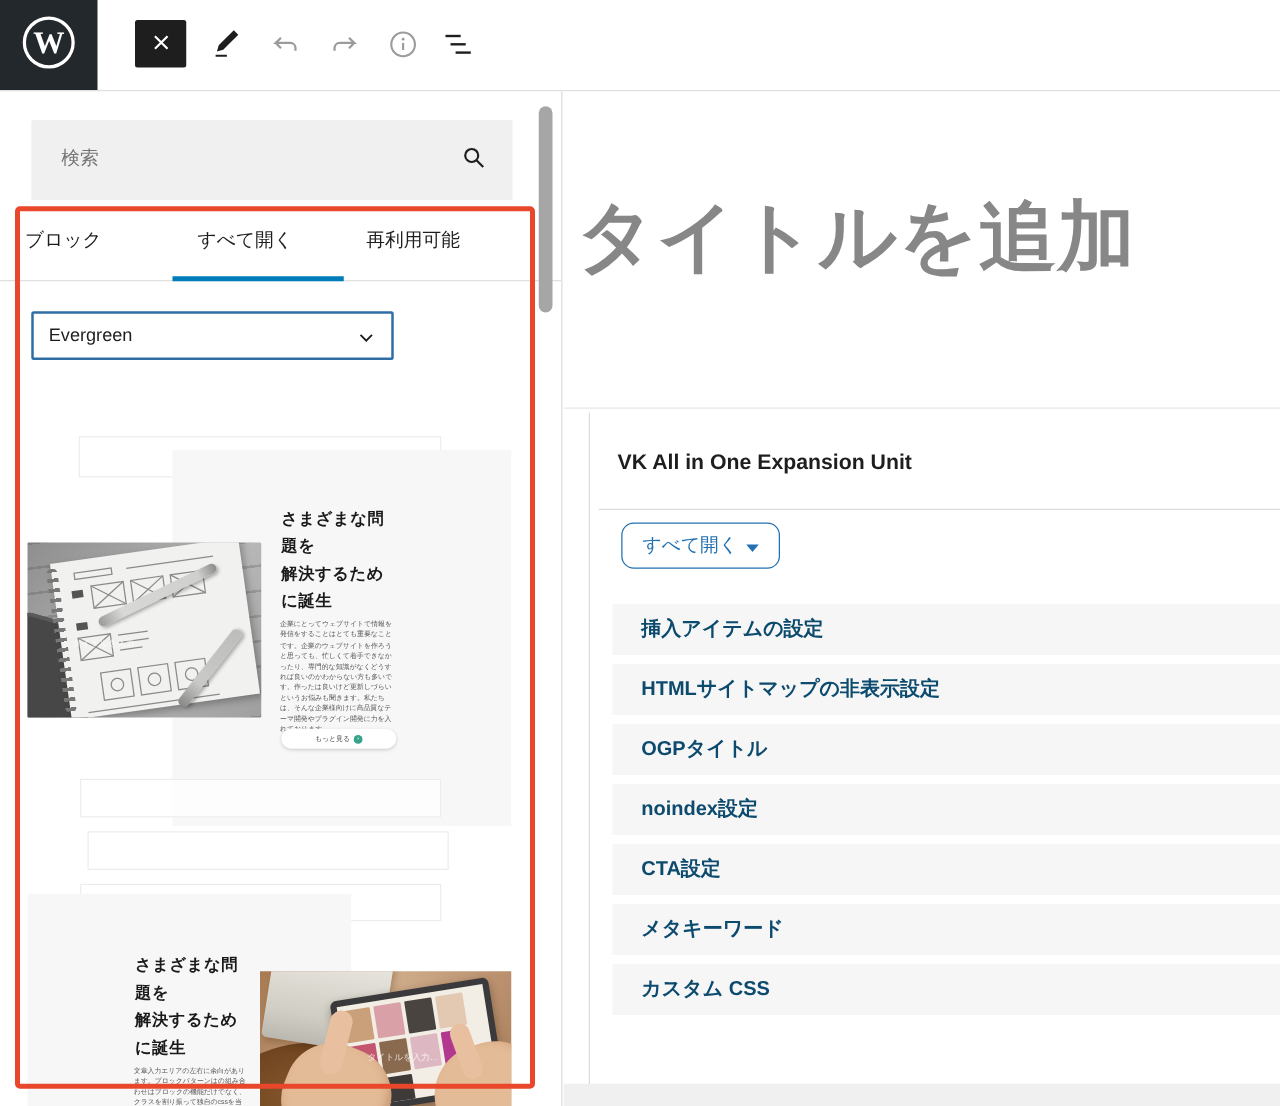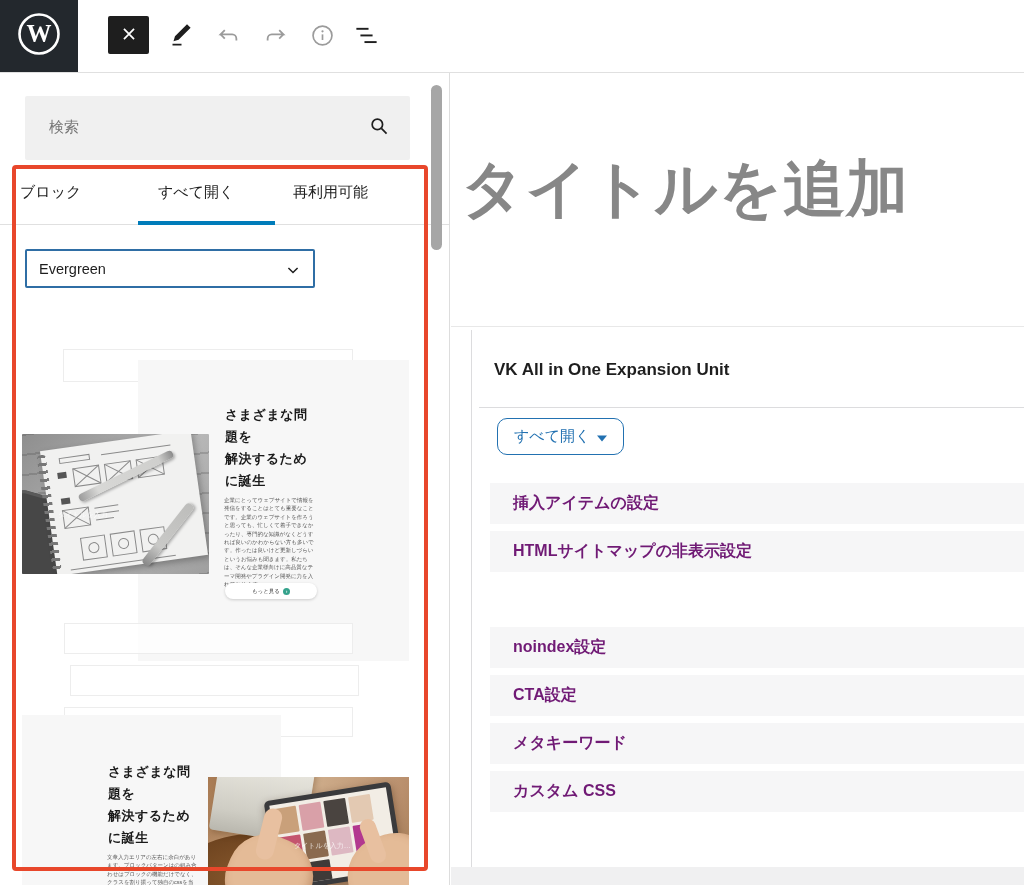--- a/index.html
+++ b/index.html
@@ -130,21 +130,21 @@
              border-left:1px solid #dcdcde; }
   .mb-title { position:absolute; left:22px; top:30px; font-size:17px; font-weight:bold; color:#1e1e1e; }
   .mb-hr { position:absolute; left:7px; top:77px; width:546px; height:1px; background:#dcdcde; }
   .expand-btn { position:absolute; left:25px; top:88px; height:37px; padding:0 16px;
                 background:#fff; border:1.5px solid #2271b1; border-radius:10px;
                 color:#2271b1; font-size:15px; font-family:inherit; cursor:pointer;
                 display:flex; align-items:center; gap:7px; }
   .expand-btn svg { width:10px; height:10px; margin-top:2px; }
   .acc-row { position:absolute; left:18px; width:535px; height:41px; background:#f6f6f7;
              display:flex; align-items:center; padding-left:23px; cursor:pointer;
-             font-size:16px; font-weight:bold; color:#701a75; }
+             font-size:16px; font-weight:bold; color:#0c4a6e; }
   .bottom-strip { position:absolute; left:0; top:794px; width:573px; height:18px; background:#f0f0f1; }
 </style>
 </head>
 <body>
 
 <div class="toolbar">
   <div class="logo-block">
     <span>
       <svg width="44" height="44" viewBox="0 0 44 44">
         <circle cx="22" cy="22" r="19.5" fill="none" stroke="#fff" stroke-width="2.6"></circle>
@@ -338,20 +338,21 @@
     <div class="mb-hr"></div>
     <button class="expand-btn">
       <span>すべて開く</span>
       <svg viewBox="0 0 10 10" fill="#2271b1">
           <path d="M0 2.5h10L5 8.5z"></path>
         </svg>
     </button>
 
     <div class="acc-row" style="top:153px;">挿入アイテムの設定</div>
     <div class="acc-row" style="top:201px;">HTMLサイトマップの非表示設定</div>
+    <div class="acc-row" style="top:249px;">OGPタイトル</div>
     <div class="acc-row" style="top:297px;">noindex設定</div>
     <div class="acc-row" style="top:345px;">CTA設定</div>
     <div class="acc-row" style="top:393px;">メタキーワード</div>
     <div class="acc-row" style="top:441px;">カスタム CSS</div>
   </div>
 
   <div class="bottom-strip"></div>
 </div>
 
 </body></html>

